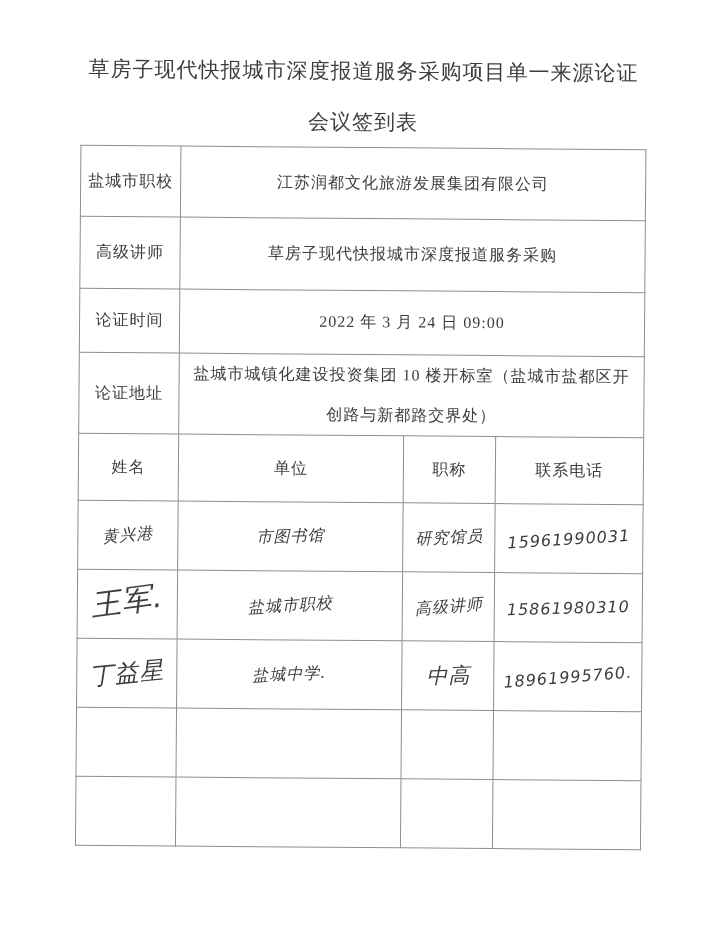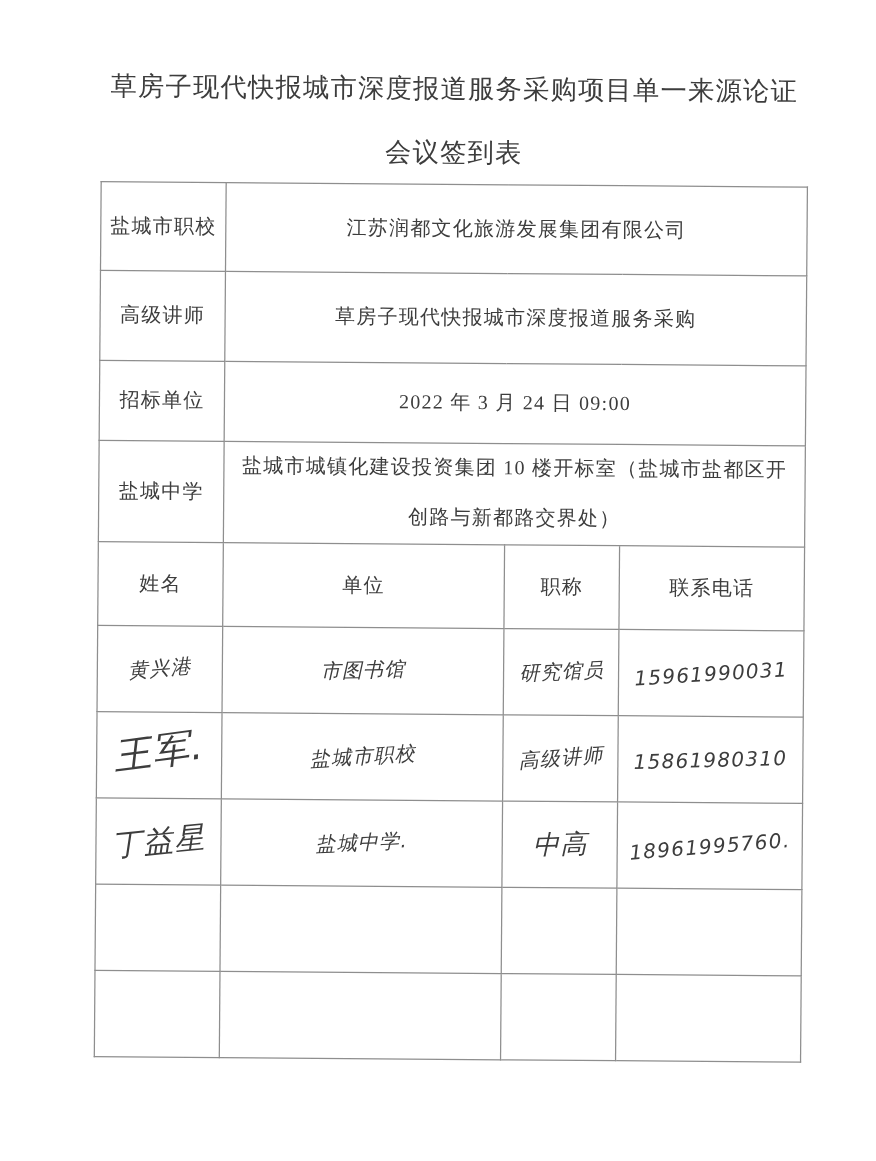--- a/index.html
+++ b/index.html
@@ -99,25 +99,25 @@
     <tbody>
       <tr class="info-row-1">
         <td>盐城市职校</td>
         <td colspan="3">江苏润都文化旅游发展集团有限公司</td>
       </tr>
       <tr class="info-row-2">
         <td>高级讲师</td>
         <td colspan="3">草房子现代快报城市深度报道服务采购</td>
       </tr>
       <tr class="info-row-3">
-        <td>招标单位</td>
+        <td>论证时间</td>
         <td colspan="3">2022 年 3 月 24 日 09:00</td>
       </tr>
       <tr class="info-row-4">
-        <td>盐城中学</td>
+        <td>论证地址</td>
         <td colspan="3" class="addr-value">盐城市城镇化建设投资集团 10 楼开标室（盐城市盐都区开创路与新都路交界处）</td>
       </tr>
 
       <tr class="head-row">
         <td>姓名</td>
         <td>单位</td>
         <td>职称</td>
         <td>联系电话</td>
       </tr>
 

